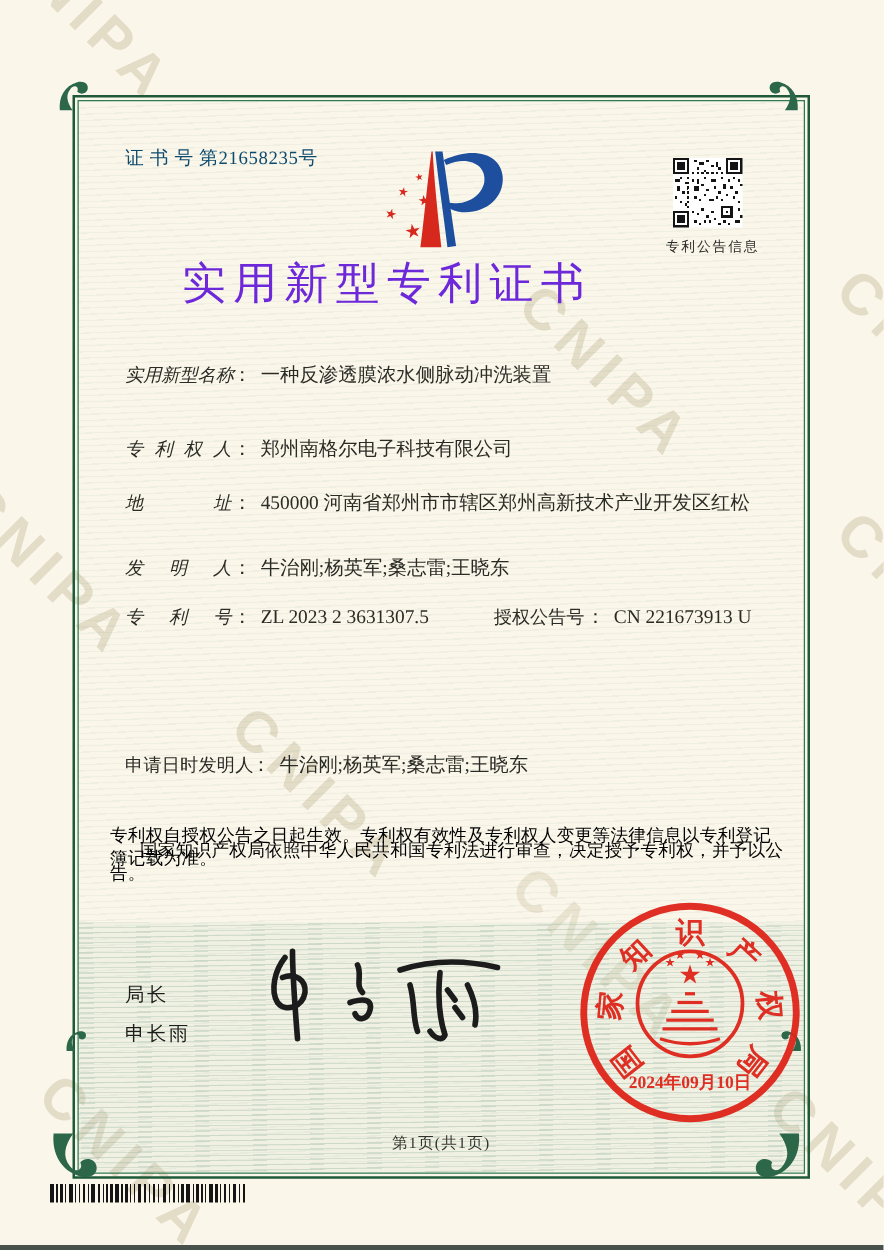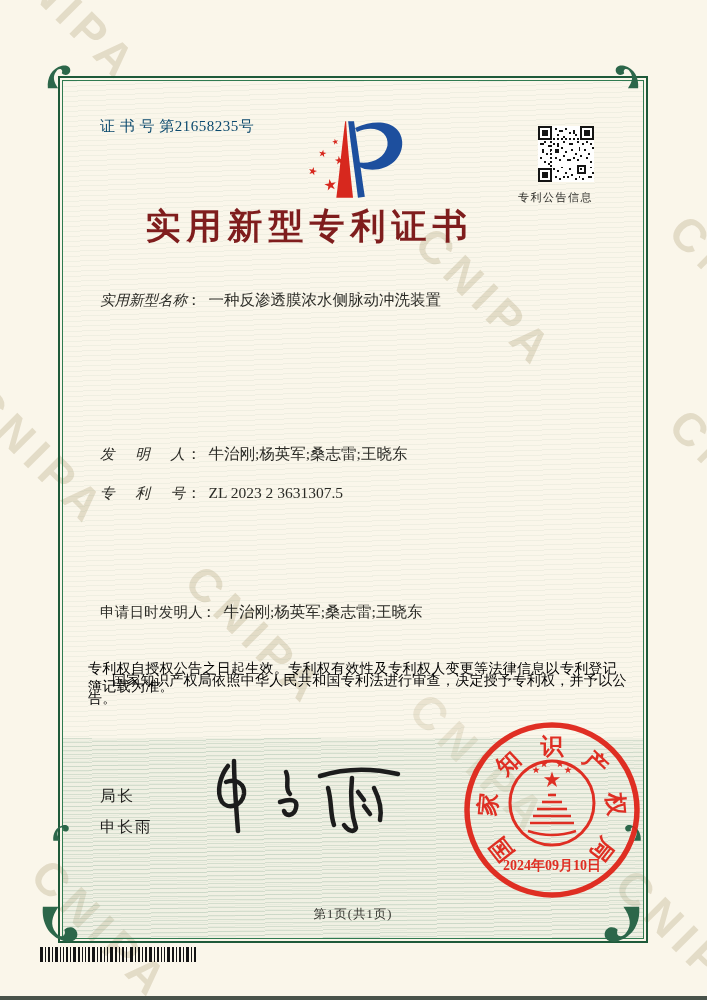--- a/index.html
+++ b/index.html
@@ -33,24 +33,24 @@
     background:repeating-linear-gradient(178deg,rgba(130,165,140,0.09) 0 1px,transparent 1px 5px);
     pointer-events:none;}
   .tex-b{position:absolute;left:63px;top:738px;width:580px;height:200px;z-index:2;
     background:rgba(195,214,198,0.18);
     background-image:repeating-linear-gradient(179deg,rgba(110,155,128,0.22) 0 1px,transparent 1px 4px);
     pointer-events:none;}
   .content{position:absolute;inset:0;z-index:3;}
   .cert-no{position:absolute;left:100px;top:117px;font-size:15px;letter-spacing:.5px;color:#0c4a6e;}
   .logo{position:absolute;left:296px;top:112px;}
   .qr{position:absolute;left:538px;top:126px;}
-  .qr-cap{position:absolute;left:518px;top:190px;width:104px;
+  .qr-cap{position:absolute;left:518px;top:190px;width:104px;text-align:center;
     font-size:11px;letter-spacing:1.5px;color:#2c2c28;}
   .title{position:absolute;left:58px;top:203px;width:503px;margin:0;text-align:center;
-    font-size:35px;font-weight:700;letter-spacing:6px;color:#7f1d1d;}
+    font-size:35px;font-weight:400;letter-spacing:6px;color:#6d28d9;}
   .row{position:absolute;left:100px;font-size:15.5px;white-space:nowrap;color:#2b2b26;}
   .lab{display:inline-block;width:85px;font-size:14.5px;text-align:justify;text-align-last:justify;font-style:italic;}
   .lab7{display:inline-block;width:100px;font-size:14.5px;letter-spacing:.2px;}
   .lab5{display:inline-block;font-size:14.5px;}
   .colon{padding:0 1px;}
   .val{margin-left:6px;}
   .g2{position:absolute;left:295px;top:0;}
   .r1{top:290px}.r2{top:349px}.r3{top:392px}.r4{top:444px}
   .r5{top:483px}.r6{top:520px}.r7{top:562px}.r8{top:602px}
   .addr2{position:absolute;left:118px;top:415px;font-size:15.5px;color:#2b2b26;}
@@ -152,25 +152,32 @@
                  M16,22h1v1h-1z M15,26h1v1h-1z M17,25h1v1h-1z M19,27h1v1h-1z M21,26h1v1h-1z M23,27h1v1h-1z M26,26h2v1h-2z M28,24h1v1h-1z M27,21h1v1h-1z"></path>
       </g>
     </svg>
     <div class="qr-cap">专利公告信息</div>
 
     <h1 class="title">实用新型专利证书</h1>
 
     <div class="row r1">
       <span class="lab">实用新型名称</span><span class="colon">：</span><span class="val">一种反渗透膜浓水侧脉动冲洗装置</span>
     </div>
+    <div class="row r2">
+      <span class="lab">专利权人</span><span class="colon">：</span><span class="val">郑州南格尔电子科技有限公司</span>
+    </div>
+    <div class="row r3">
+      <span class="lab">地址</span><span class="colon">：</span><span class="val">450000 河南省郑州市市辖区郑州高新技术产业开发区红松</span>
+    </div>
     <div class="row r4">
       <span class="lab">发明人</span><span class="colon">：</span><span class="val">牛治刚;杨英军;桑志雷;王晓东</span>
     </div>
     <div class="row r5">
       <span class="lab">专利号</span><span class="colon">：</span><span class="val">ZL 2023 2 3631307.5</span>
+      <span class="g2"><span class="lab5">授权公告号</span><span class="colon">：</span><span class="val">CN 221673913 U</span></span>
     </div>
     <div class="row r8">
       <span class="lab7">申请日时发明人</span><span class="colon">：</span><span class="val">牛治刚;杨英军;桑志雷;王晓东</span>
     </div>
 
     <p class="stmt st1">国家知识产权局依照中华人民共和国专利法进行审查，决定授予专利权，并予以公告。</p>
     <p class="stmt st2">专利权自授权公告之日起生效。专利权有效性及专利权人变更等法律信息以专利登记簿记载为准。</p>
 
     <div class="signer sg1">局长</div>
     <div class="signer sg2">申长雨</div>

